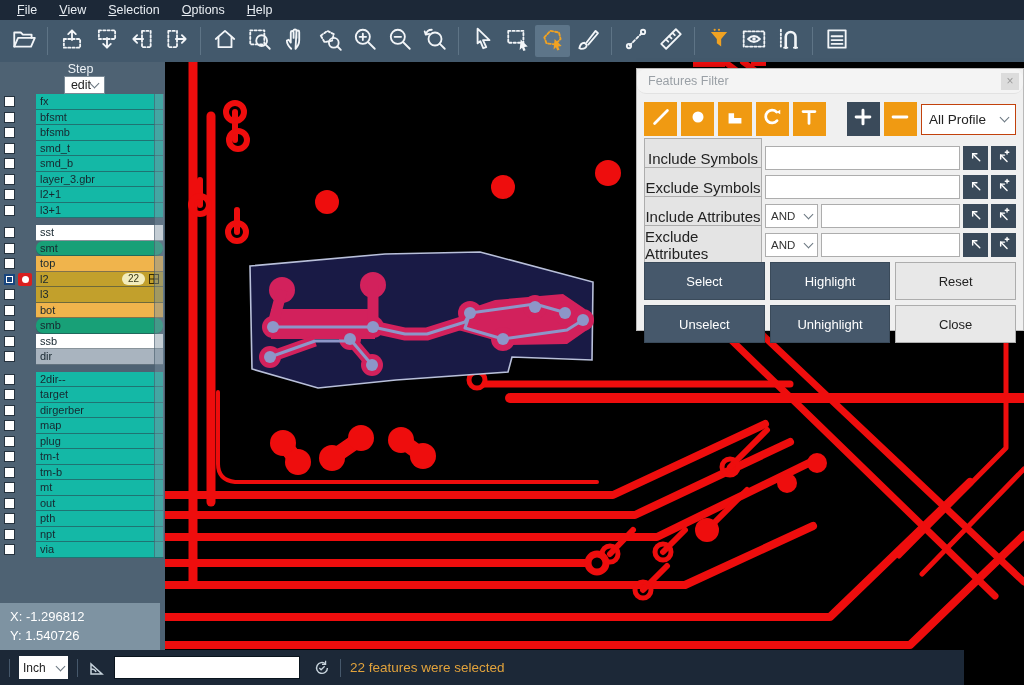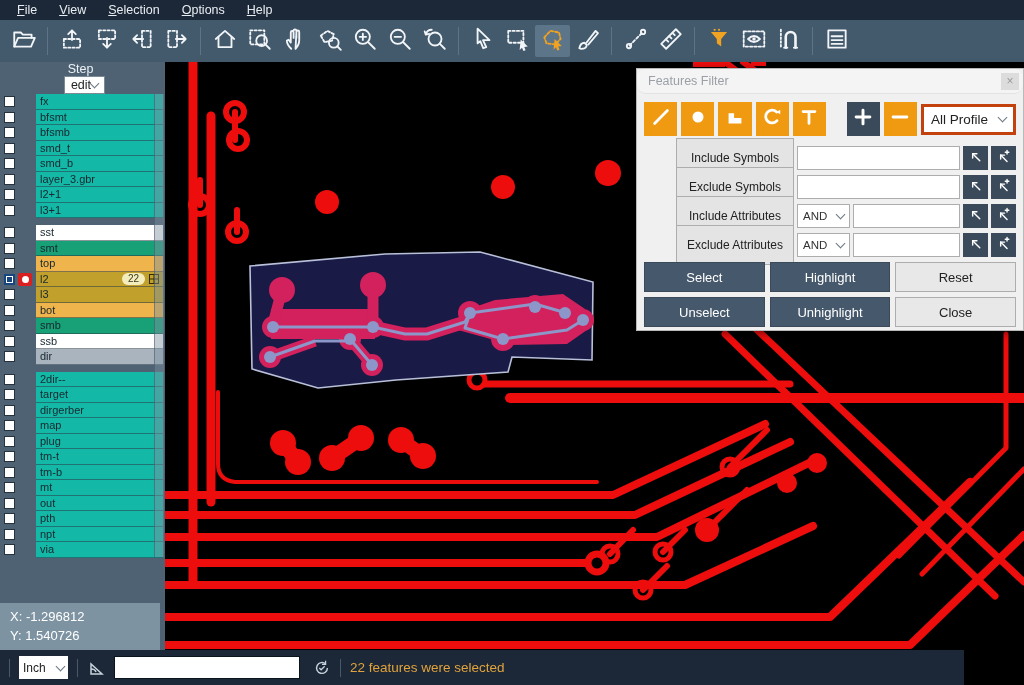--- a/index.html
+++ b/index.html
@@ -44,21 +44,21 @@
   .lr-check.checked::after { content:""; position:absolute; left:1px; top:1px; right:1px; bottom:1px;
     background:#17457e; }
   .lr-ind { width:14px; height:13px; flex:none; margin-left:3px; border-radius:2px;
     display:flex; align-items:center; justify-content:center; }
   .lr-ind.on { background:#D91F1F; }
   .lr-ind.on::after { content:""; width:7px; height:7px; border-radius:50%; background:#fff; }
   .lr-label { flex:1; height:100%; margin-left:4px; margin-right:2px; display:flex;
     align-items:center; padding:0 4px; font-size:11px; color:#17272f;
     border-bottom:1px solid rgba(40,60,72,.55); }
   .c-teal { background:#14b8a6; } .c-white { background:#FFFFFF; }
-  .c-green { background:#18A077; } .c-amber { background:#F0B44C; }
+  .c-green { background:#18A077;border-radius:7px; } .c-amber { background:#F0B44C; }
   .c-gold { background:#C2A02C; } .c-gray { background:#A9B4BF; }
   .lr-badge { background:#F3ECBC; color:#3a3a1a; font-size:10px; border-radius:8px;
     padding:0 6px; line-height:12px; margin-left:auto; }
   .lr-grid { margin-left:4px; display:flex; }
   #layer-scrollbar { position:absolute; right:1px; top:0; width:10px; height:463px;
     background:rgba(125,145,160,.45); border-left:1px solid rgba(60,80,95,.5); }
   #coord-panel { position:absolute; left:0; top:541px; width:160px; height:47px;
     background:#7E93A2; color:#fff; font-size:13px; padding:4px 0 0 10px; line-height:19px; }
 
   
@@ -74,35 +74,35 @@
   #dlg-close { width:18px; height:17px; background:#DCDCDC; color:#9a9a9a; font-size:12px;
     display:flex; align-items:center; justify-content:center; }
   #dlg-shape-row { display:flex; align-items:center; padding:8px 7px 5px 7px; }
   .shape-btn { width:34px; height:34px; margin-right:4px; display:flex; align-items:center;
     justify-content:center; color:#fff; }
   .shape-btn svg { width:22px; height:22px; }
   .sb-orange { background:#F09A12; }
   .sb-dark { background:#3A4A5A; }
   .mode-gap { width:17px; }
   #profile-select { margin-left:auto; width:97px; height:31px; background:#fff;
-    border:3px solid #c2410c; display:flex; align-items:center; justify-content:space-between;
+    border:1px solid #c2410c; display:flex; align-items:center; justify-content:space-between;
     padding:4px 7px; font-size:13.5px; color:#222; }
   .flt-row { display:flex; align-items:center; padding:0 7px; margin-top:5px; height:24px; }
   .flt-label { width:118px; height:40px; background:#E4E4E4; border:1px solid #ADADAD;
-    color:#222; font-size:12px; display:flex; align-items:center; justify-content:center; flex:none;margin-left:32px; }
+    color:#222; font-size:15px; display:flex; align-items:center; justify-content:center; flex:none; }
   .flt-logic { width:53px; height:24px; background:#fff; border:1px solid #ADADAD; margin-left:3px;
     display:flex; align-items:center; justify-content:space-between; padding:0 5px;
     font-size:11.5px; color:#333; flex:none; }
   .flt-input { flex:1; height:24px; background:#fff; border:1px solid #ADADAD; margin-left:3px;
     font-size:12px; padding:0 4px; font-family:"Liberation Sans",sans-serif; min-width:0; }
   .flt-pick { width:25px; height:24px; background:#3A4A5A; margin-left:3px; color:#fff;
     display:flex; align-items:center; justify-content:center; flex:none; }
   .flt-pick svg { width:17px; height:17px; }
   .act-row { display:flex; padding:0 7px; margin-top:5px; }
-  .act-btn { flex:1; height:30px; margin-right:5px; font-size:13px; display:flex;
+  .act-btn { flex:1; height:38px; margin-right:5px; font-size:13px; display:flex;
     align-items:center; justify-content:center; }
   .act-btn:last-child { margin-right:0; }
   .ab-dark { background:#46586B; color:#fff; border:1px solid #3a4a5a; }
   .ab-light { background:#E8E8E8; color:#222; border:1px solid #ADADAD; }
 
   
   #status-bar { position:absolute; left:0; top:650px; width:964px; height:35px;
     background:#1C2837; display:flex; align-items:center; z-index:30; }
   .st-sep { width:1px; height:18px; background:#46586B; margin:0 9px; }
   #units-select { width:49px; height:23px; background:#fff; display:flex; align-items:center;

